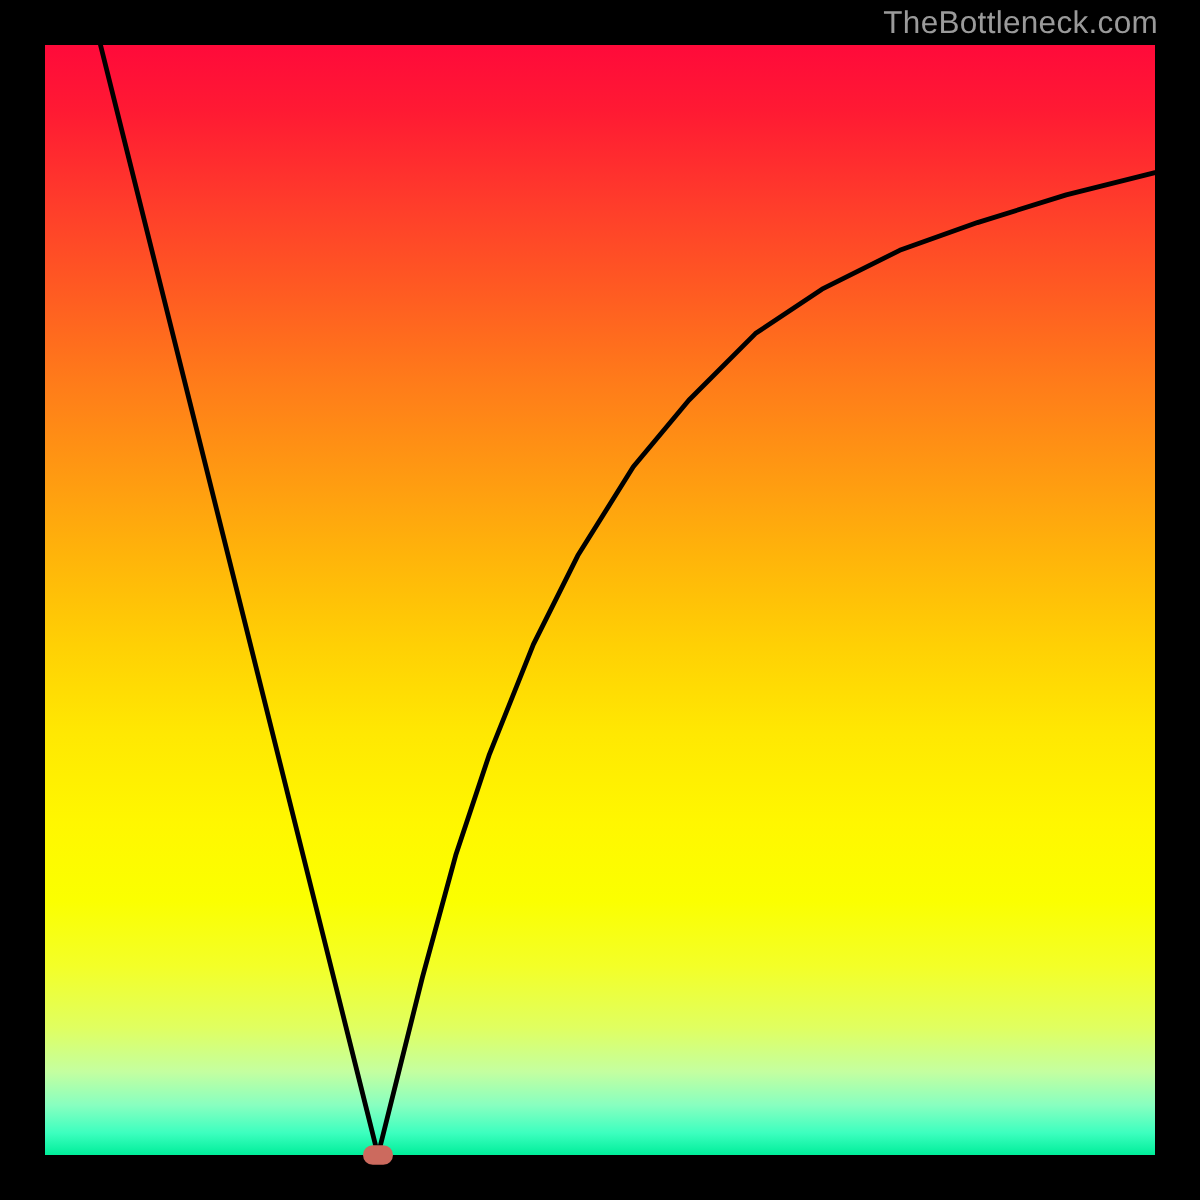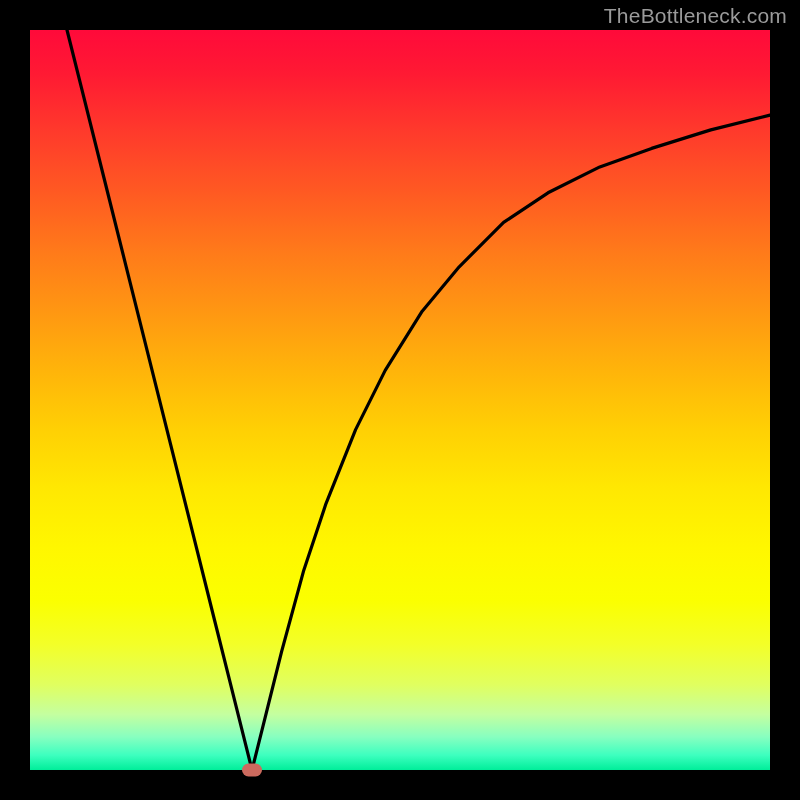--- a/index.html
+++ b/index.html
@@ -54,21 +54,21 @@
     position: absolute;
     width: 20px;
     height: 13px;
     border-radius: 7px;
     background: #cc6a5e;
     transform: translate(-50%, -50%);
   }
   .watermark {
     position: absolute;
     top: 4px;
-    right: 13px;
+    right: 28px;
     color: #9a9a9a;
     font-size: 21px;
     letter-spacing: 0.2px;
     font-weight: 500;
   }
 </style>
 </head>
 <body>
 
 <div class="frame">

